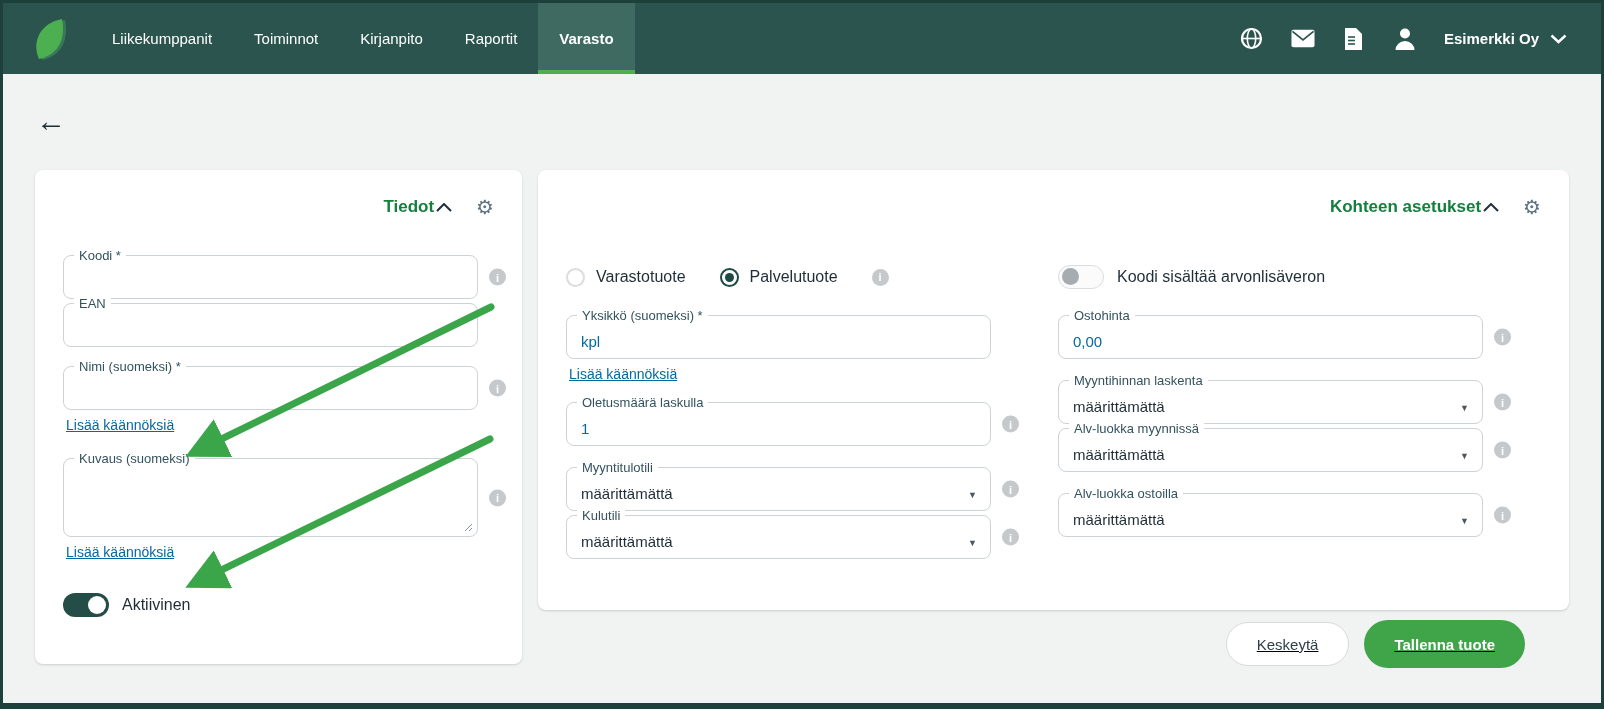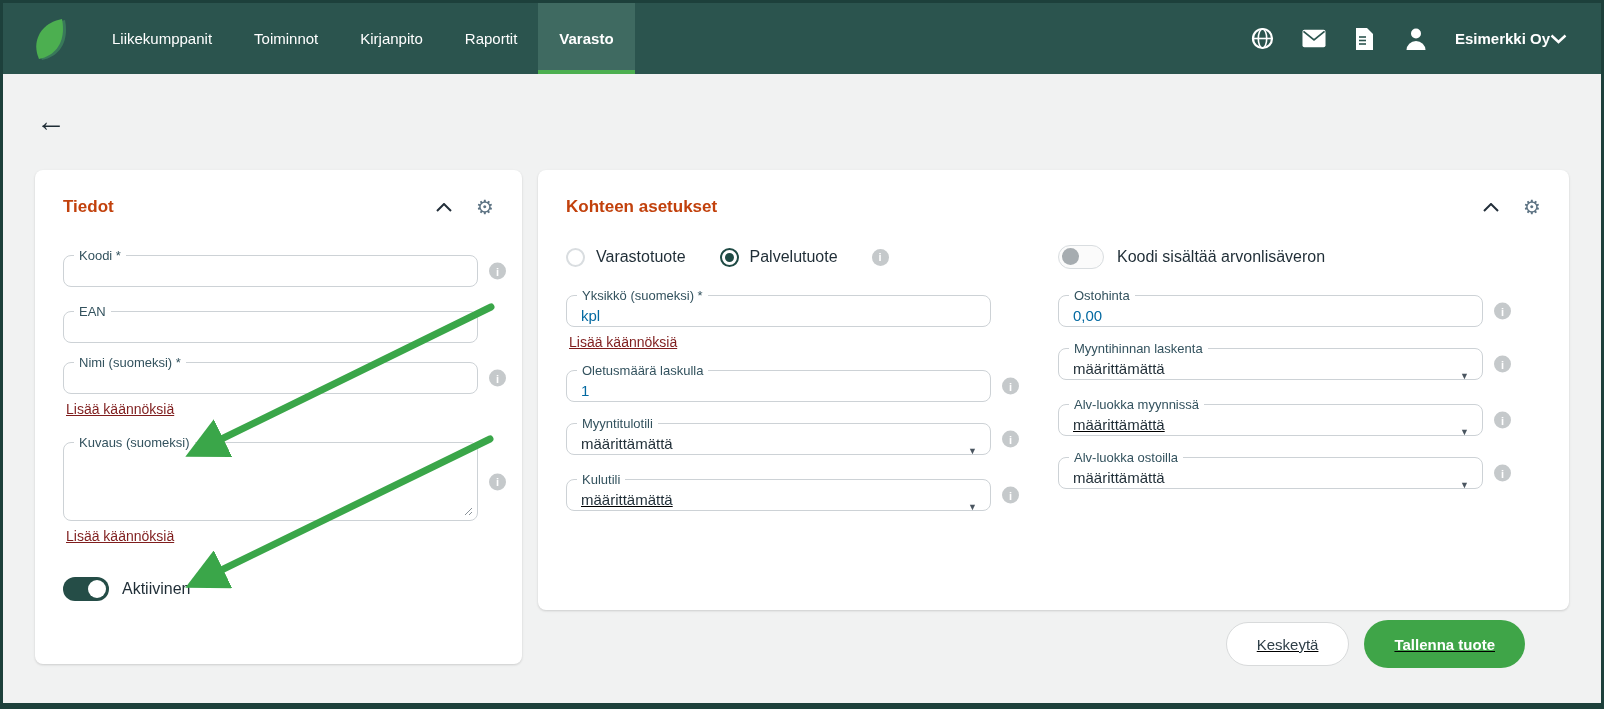--- a/index.html
+++ b/index.html
@@ -18,46 +18,46 @@
     background:#2b544e; display:flex; align-items:stretch;
   }
   .logo-wrap { display:flex; align-items:center; padding:0 24px 0 30px; }
   .nav-item {
     display:flex; align-items:center; padding:0 21px;
     color:#ffffff; font-size:15px; cursor:pointer; white-space:nowrap;
   }
   .nav-item.active { background:#3f6a61; box-shadow: inset 0 -4px 0 #4caf50; font-weight:bold; }
   .nav-right { margin-left:auto; display:flex; align-items:center; gap:27px; padding-right:34px; }
   .nav-icon { display:flex; align-items:center; justify-content:center; width:24px; height:24px; cursor:pointer; }
-  .company { display:flex; align-items:center; color:#fff; font-size:15px; font-weight:bold; cursor:pointer; }
+  .company { display:flex; align-items:center; gap:11px; color:#fff; font-size:15px; font-weight:bold; cursor:pointer; }
 
   
   .title-row { position:absolute; left:33px; top:92px; display:flex; align-items:center; gap:16px; height:52px; }
   .back-arrow { font-size:30px; color:#1e2c35; line-height:1; cursor:pointer; }
   .page-title { font-size:34px; color:#1e2c35; letter-spacing:.3px; }
 
   
   .card {
     position:absolute; background:#fff; border-radius:8px;
     box-shadow: 0 1px 3px rgba(0,0,0,.10), 0 1px 2px rgba(0,0,0,.06);
     padding:26px 28px;
   }
   .card-tiedot { left:32px; top:167px; width:487px; height:494px; }
   .card-kohteen { left:535px; top:167px; width:1031px; height:440px; }
   .card-head { display:flex; align-items:center; height:22px; }
-  .card-title { font-size:17px; font-weight:bold; color:#c2410c; flex:1; }
+  .card-title { font-size:17px; font-weight:bold; color:#15803d; flex:1;text-align:right; }
   .collapse-btn { display:flex; align-items:center; cursor:pointer; padding:2px; }
   .gear { font-size:20px; color:#5d7383; margin-left:22px; cursor:pointer; line-height:1; }
 
   
   .field-row { position:relative; width:415px; }
   .kohteen .field-row { width:425px; }
   .ofield {
     position:relative; border:1px solid #cdd2d6; border-radius:8px;
-    height:32px; background:#fff; width:100%;
+    height:44px; background:#fff; width:100%;
   }
   .ofield .flabel {
     position:absolute; top:-9px; left:10px; background:#fff; padding:0 5px;
     font-size:13px; color:#33525e; white-space:nowrap; line-height:17px;
   }
   .ofield input {
     width:100%; height:100%; border:0; outline:0; background:transparent;
     padding:8px 14px 0 14px; font-size:15px; color:#0369a1;
     font-family:"Liberation Sans","DejaVu Sans",sans-serif;
   }
@@ -74,28 +74,28 @@
   }
   .caret { position:absolute; right:13px; top:22px; font-size:9px; color:#4a5560; pointer-events:none; }
   .info {
     position:absolute; right:-28px; top:50%; transform:translateY(-50%);
     width:17px; height:17px; border-radius:50%; background:#c5c9cb; color:#fff;
     font-size:11px; font-weight:bold; display:flex; align-items:center; justify-content:center;
     cursor:pointer;
   }
   .info.inline { position:static; transform:none; flex:none; }
   .trans-link {
-    display:inline-block; margin:7px 0 0 3px; font-size:14px; color:#7f1d1d;
+    display:inline-block; margin:7px 0 0 3px; font-size:14px; color:#0369a1;
     text-decoration:underline; cursor:pointer;
   }
 
   
   .mt37{margin-top:37px;} .mt26{margin-top:26px;} .mt24{margin-top:24px;}
-  .mt21{margin-top:21px;} .mt20{margin-top:24px;text-decoration:underline;} .mt19{margin-top:19px;}
-  .mt32{margin-top:32px;} .mt42{margin-top:27px;align-items:center;}
+  .mt21{margin-top:21px;} .mt20{margin-top:4px;} .mt19{margin-top:19px;}
+  .mt32{margin-top:32px;} .mt42{margin-top:47px;align-items:center;}
 
   
   .toggle-row { display:flex; align-items:center; gap:13px; }
   .toggle { position:relative; width:46px; height:24px; border-radius:12px; cursor:pointer; flex:none; }
   .toggle.on { background:#254d47; }
   .toggle.on .knob { position:absolute; right:3px; top:3px; width:18px; height:18px; border-radius:50%; background:#fff; }
   .toggle.off { background:#fbfbfb; border:1px solid #d9dde0; }
   .toggle.off .knob { position:absolute; left:3px; top:2px; width:17px; height:17px; border-radius:50%; background:#a6acb0; }
   .toggle-label { font-size:16px; color:#1f2d36; }
 

